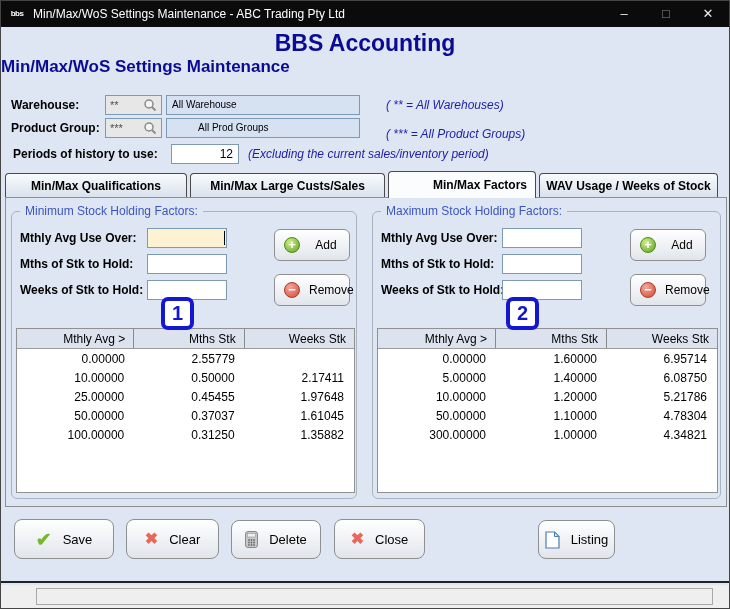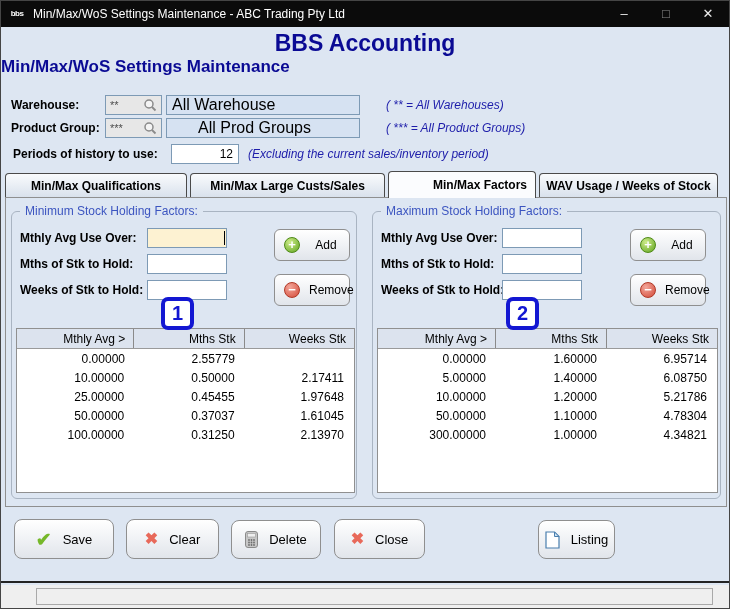--- a/index.html
+++ b/index.html
@@ -22,21 +22,21 @@
              font-size:23px;font-weight:bold;color:#0a0a94;}
   .screen-title{position:absolute;top:30px;left:0;width:100%;text-align:left;
                 font-size:17px;font-weight:bold;color:#0a0a94;}
   .lbl{position:absolute;font-size:12px;font-weight:bold;color:#000;white-space:nowrap;}
   .lookup{position:absolute;width:57px;height:20px;border:1px solid #7d9ab5;background:#e7e7e7;
           display:flex;align-items:center;padding:0 2px 0 4px;}
   .lookup input{flex:1;min-width:0;border:none;background:transparent;font-size:11px;color:#4d4d4d;
                 font-family:"Liberation Sans",sans-serif;padding:0;}
   .mag-btn{width:18px;height:18px;display:flex;align-items:center;justify-content:center;}
   .display-field{position:absolute;width:194px;height:20px;border:1px solid #7d9ab5;background:#d6e2f2;
-                 font-size:16px;line-height:18px;padding:0 5px;color:#000;white-space:nowrap;overflow:hidden;}
+                 font-size:10px;line-height:18px;padding:0 5px;color:#000;white-space:nowrap;overflow:hidden;}
   .note{position:absolute;font-size:12px;font-style:italic;color:#1d1daa;white-space:nowrap;}
   .periods-input{position:absolute;left:170px;top:117px;width:68px;height:20px;border:1px solid #7d9ab5;
                  background:#fff;text-align:right;padding:0 5px;font-size:12px;font-family:"Liberation Sans",sans-serif;}
   
   .tabbar{position:absolute;left:4px;top:145px;width:722px;height:26px;display:flex;gap:3px;
           align-items:flex-end;z-index:3;}
   .tab{height:24px;margin-bottom:1px;border:1px solid #4a4a4a;border-bottom:none;
        border-radius:4px 4px 0 0;background:linear-gradient(#f9fbfd,#d9e1ec);
        font-size:12px;font-weight:bold;color:#000;display:flex;align-items:center;justify-content:center;
        white-space:nowrap;}
@@ -125,21 +125,21 @@
     <div class="lookup" style="left:104px;top:91px;">
       <input value="***" style="">
       <span class="mag-btn">
         <svg width="14" height="14" viewBox="0 0 14 14">
             <circle cx="6" cy="6" r="4" fill="#f4f4f4" stroke="#8a8a8a" stroke-width="1.5"></circle>
             <line x1="9" y1="9" x2="12.5" y2="12.5" stroke="#8a8a8a" stroke-width="1.8"></line>
           </svg>
       </span>
     </div>
     <div class="display-field" style="left:165px;top:91px;padding-left:31px;">All Prod Groups</div>
-    <span class="note" style="left:385px;top:94px;">( *** = All Product Groups)</span>
+    <span class="note" style="left:385px;top:100px;">( *** = All Product Groups)</span>
 
     <span class="lbl" style="left:12px;top:120px;">Periods of history to use:</span>
     <input class="periods-input" value="12" style="">
     <span class="note" style="left:247px;top:120px;">(Excluding the current sales/inventory period)</span>
 
     <div class="tabbar">
       <div class="tab t1">Min/Max Qualifications</div>
       <div class="tab t2">Min/Max Large Custs/Sales</div>
       <div class="tab t3 active">Min/Max Factors</div>
       <div class="tab t4">WAV Usage / Weeks of Stock</div>
@@ -186,21 +186,21 @@
           <div class="td c3">1.97648</div>
         </div>
         <div class="tr">
           <div class="td c1">50.00000</div>
           <div class="td c2">0.37037</div>
           <div class="td c3">1.61045</div>
         </div>
         <div class="tr">
           <div class="td c1">100.00000</div>
           <div class="td c2">0.31250</div>
-          <div class="td c3">2.13970</div>
+          <div class="td c3">1.35882</div>
         </div>
       </div>
     </div>
 
     <div class="groupbox gb-max">
       <span class="legend">Maximum Stock Holding Factors:</span>
       <span class="p-lbl" style="left:8px;top:19px;">Mthly Avg Use Over:</span>
       <input class="p-input" style="left: 129px; top: 16px;" value="">
       <span class="p-lbl" style="left:8px;top:45px;">Mths of Stk to Hold:</span>
       <input class="p-input" style="left: 129px; top: 42px;" value="">

